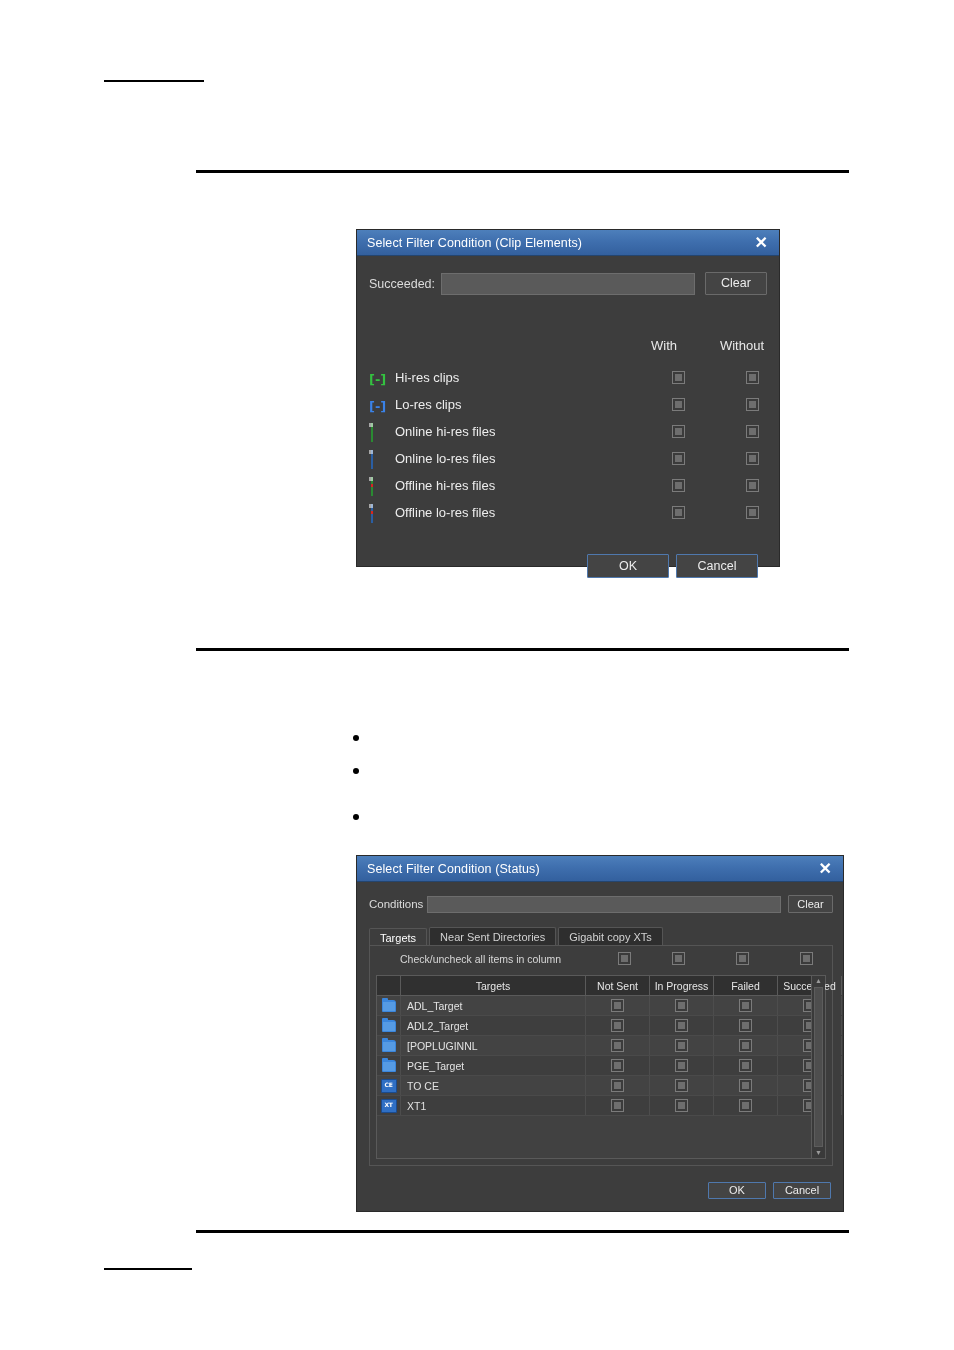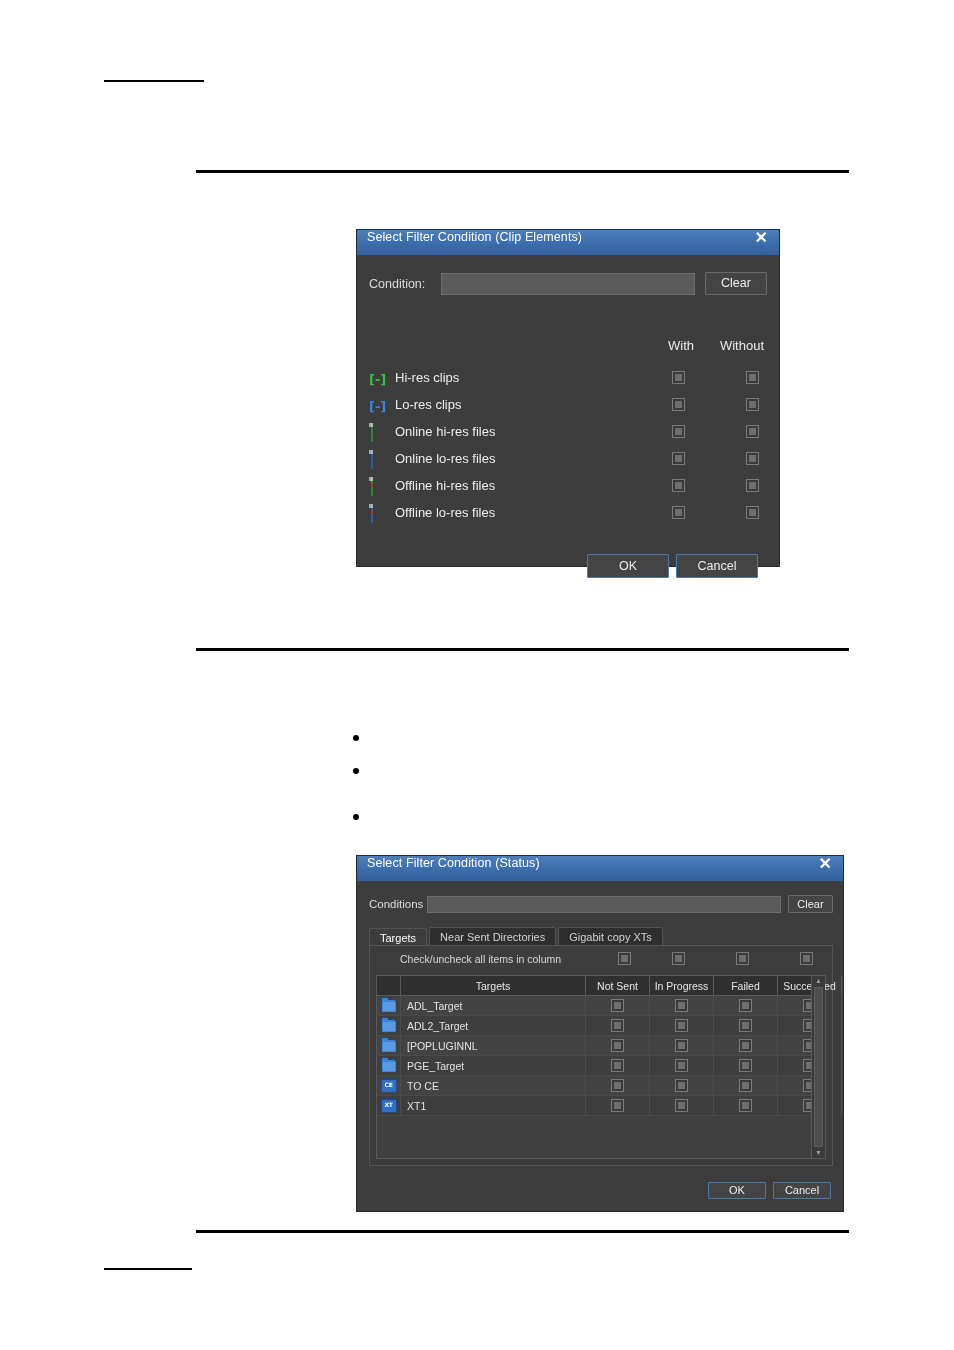--- a/index.html
+++ b/index.html
@@ -22,21 +22,21 @@
   .dialog{
     position:absolute;
     background:#3d3d3d;
     border:1px solid #2a2a2a;
     box-sizing:border-box;
     color:#e3e3e3;
   }
   .titlebar{
     height:26px;
     background:linear-gradient(to bottom,#4d7fbb 0%,#3f6fae 45%,#33609e 100%);
-    display:flex;justify-content:space-between;
+    display:flex;align-items:center;justify-content:space-between;
     padding:0 8px 0 10px;
     box-sizing:border-box;
     border-bottom:1px solid #24456f;
   }
   .title-text{
     font-size:12.5px;color:#ffffff;letter-spacing:.1px;white-space:nowrap;
   }
   .close-x{
     color:#ffffff;font-size:16px;font-weight:bold;line-height:1;
     cursor:pointer;padding:0 3px;
@@ -78,21 +78,21 @@
   #dlg1 .body{padding:0;position:relative;height:calc(100% - 26px);}
   #dlg1 .cond-row{position:absolute;left:12px;top:16px;right:12px;}
   #dlg1 .cond-label{width:72px;}
   #dlg1 .cond-input{margin-right:10px;}
   #dlg1 .clear-btn{width:62px;height:23px;line-height:21px;}
 
   .colhead{
     position:absolute;font-size:13px;color:#e9e9e9;text-align:center;
     top:82px;
   }
-  #dlg1 .ch-with{left:300px;width:48px;}
+  #dlg1 .ch-with{left:283px;width:48px;}
   #dlg1 .ch-without{left:356px;width:58px;}
 
   .list{position:absolute;left:12px;top:108px;right:8px;}
   .list-row{height:27px;display:flex;align-items:center;position:relative;}
   .list-row .lbl{
     font-size:13px;color:#ededed;margin-left:10px;white-space:nowrap;
   }
   .list-row .c1{position:absolute;left:303px;}
   .list-row .c2{position:absolute;left:377px;}
 
@@ -224,21 +224,21 @@
     </div>
 
   <div class="dialog" id="dlg1">
     <div class="titlebar">
       <span class="title-text">Select Filter Condition (Clip Elements)</span>
       <span class="close-x">✕</span>
     </div>
     <div class="body">
 
       <div class="cond-row">
-        <span class="cond-label">Condition:</span>
+        <span class="cond-label">Succeeded:</span>
         <input class="cond-input" type="text" value="" style="">
         <div class="btn clear-btn">Clear</div>
       </div>
 
       <div class="colhead ch-with">With</div>
       <div class="colhead ch-without">Without</div>
 
       <div class="list" id="dlg1-list">
           <div class="list-row">
             <span class="ico"><span class="ico-clip green">[-]</span></span>

